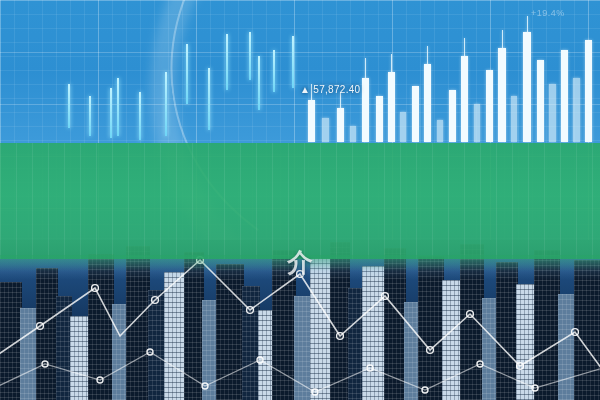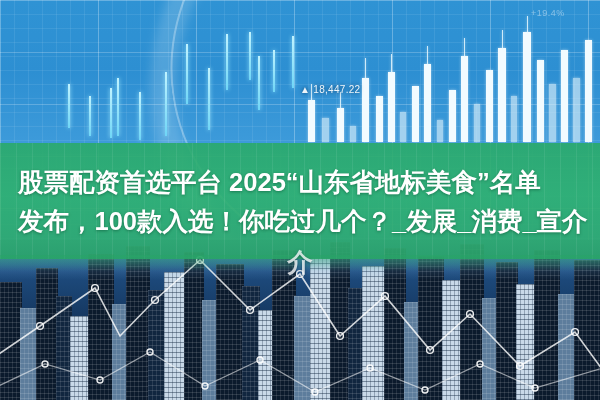--- a/index.html
+++ b/index.html
@@ -221,21 +221,21 @@
     <i class="cs" style="left:523px;top:32px;width:8px;height:110px;"></i>
     <i class="cs wick" style="left:527px;top:16px;height:18px;"></i>
     <i class="cs" style="left:537px;top:60px;width:7px;height:82px;"></i>
     <i class="cs dim" style="left:549px;top:84px;width:7px;height:58px;"></i>
     <i class="cs" style="left:561px;top:50px;width:7px;height:92px;"></i>
     <i class="cs dim" style="left:573px;top:78px;width:7px;height:64px;"></i>
     <i class="cs" style="left:585px;top:40px;width:7px;height:102px;"></i>
   </div>
 
   <div id="ticker">
-    <span>▲ 18,447.22</span>
+    <span>▲ 57,872.40</span>
   </div>
   <div id="pctlabel">+19.4%</div>
 
   <div id="cityzone">
     <i class="bldg dk" style="left:-4px;  width:26px; height:118px;"></i>
     <i class="bldg md" style="left:20px;  width:18px; height:92px;"></i>
     <i class="bldg dk" style="left:36px;  width:22px; height:132px;"></i>
     <i class="bldg" style="left:56px;  width:16px; height:104px;"></i>
     <i class="bldg lt" style="left:70px;  width:20px; height:84px;"></i>
     <i class="bldg dk" style="left:88px;  width:26px; height:146px;"></i>
@@ -293,19 +293,15 @@
       <circle cx="370" cy="128" r="3"></circle>
       <circle cx="425" cy="150" r="3"></circle>
       <circle cx="480" cy="124" r="3"></circle>
       <circle cx="535" cy="148" r="3"></circle>
     </g>
   </svg>
 
   <div id="greenband"></div>
   <div id="greenfeather"></div>
 
-  <div id="headline">
-    <span class="l1">股票配资首选平台 2025“山东省地标美食”名单</span>
-    <span class="l2">发布，100款入选！你吃过几个？_发展_消费_宣介</span>
-  </div>
   <div id="overflowchar">介</div>
 
 </div>
 
 </body></html>

